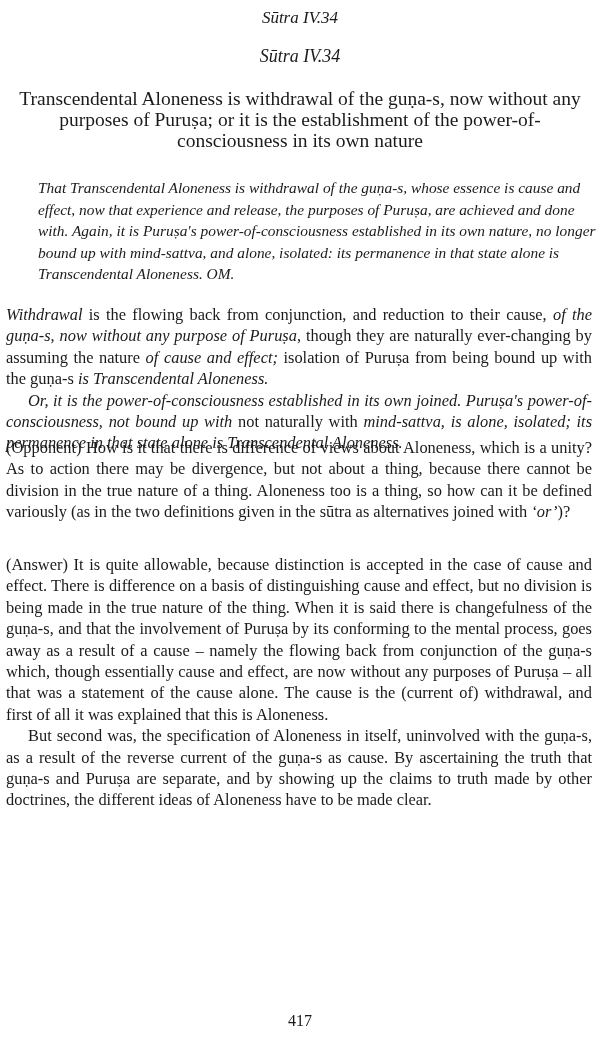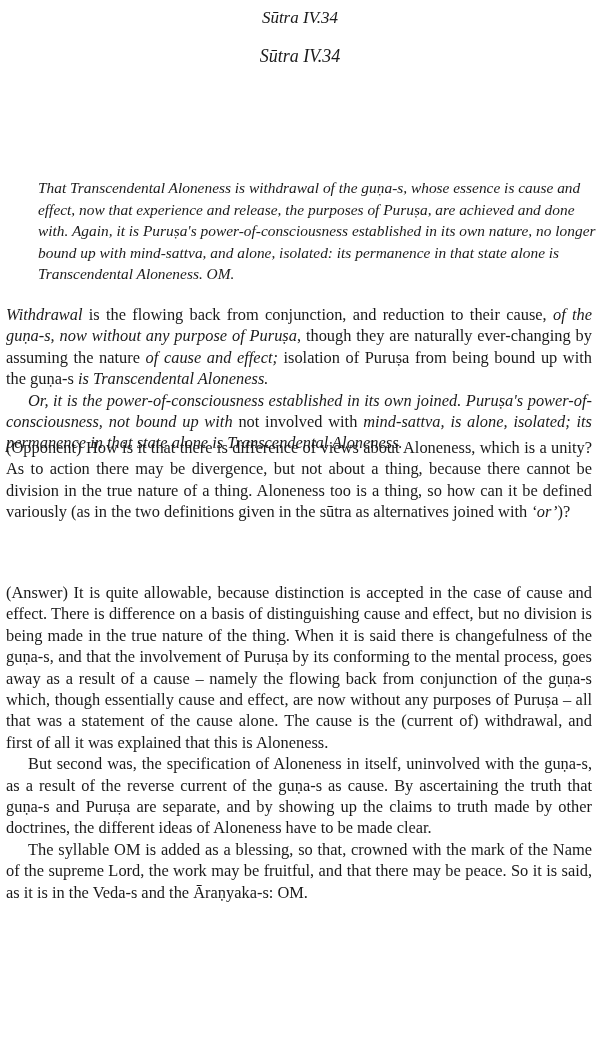--- a/index.html
+++ b/index.html
@@ -24,43 +24,44 @@
   .commentary {
     position: absolute; top: 177px; left: 38px; width: 566px;
     font-style: italic; font-size: 15.4px; line-height: 21.5px;
   }
   .body-block {
     position: absolute; left: 6px; width: 586px; text-align: justify;
     font-size: 16.4px; line-height: 21.4px;
   }
   .b1 { top: 304px; }
   .b2 { top: 437px; }
-  .b3 { top: 582px; }
+  .b3 { top: 554px; }
   .body-block p { margin: 0; }
   .indent { text-indent: 22px; }
   .i { font-style: italic; margin-top: 48px; }
   .page-number {
     position: absolute; top: 1012px; left: 0; width: 600px; text-align: center;
     font-size: 16px;
   }
 </style>
 </head>
 <body>
 
 <div class="page">
   <div class="running-head">Sūtra IV.34</div>
   <div class="sutra-label">Sūtra IV.34</div>
+  <div class="sutra-text">Transcendental Aloneness is withdrawal of the guṇa-s, now without any purposes of Puruṣa; or it is the establishment of the power-of-consciousness in its own nature</div>
   <div class="commentary">That Transcendental Aloneness is withdrawal of the guṇa-s, whose essence is cause and effect, now that experience and release, the purposes of Puruṣa, are achieved and done with. Again, it is Puruṣa's power-of-consciousness established in its own nature, no longer bound up with mind-sattva, and alone, isolated: its permanence in that state alone is Transcendental Aloneness. OM.</div>
 
   <div class="body-block b1">
       <p><span class="i">Withdrawal</span><span> is the flowing back from conjunction, and reduction to their cause, </span><span class="i">of the guṇa-s, now without any purpose of Puruṣa</span><span>, though they are naturally ever-changing by assuming the nature </span><span class="i">of cause and effect;</span><span> isolation of Puruṣa from being bound up with the guṇa-s </span><span class="i">is Transcendental Aloneness.</span></p>
-      <p class="indent"><span class="i">Or, it is the power-of-consciousness established in its own joined. Puruṣa's power-of-consciousness, not bound up with</span><span> not involved with </span><span class="i">mind-sattva, is alone, isolated; its permanence in that state alone is Transcendental Aloneness.</span></p>
+      <p class="indent"><span class="i">Or, it is the power-of-consciousness established in its own joined. Puruṣa's power-of-consciousness, not bound up with</span><span> not naturally with </span><span class="i">mind-sattva, is alone, isolated; its permanence in that state alone is Transcendental Aloneness.</span></p>
     </div>
   <div class="body-block b2">
       <p><span>(Opponent) How is it that there is difference of views about Aloneness, which is a unity? As to action there may be divergence, but not about a thing, because there cannot be division in the true nature of a thing. Aloneness too is a thing, so how can it be defined variously (as in the two definitions given in the sūtra as alternatives joined with </span><span class="i">‘or’</span><span>)?</span></p>
     </div>
   <div class="body-block b3">
       <p><span>(Answer) It is quite allowable, because distinction is accepted in the case of cause and effect. There is difference on a basis of distinguishing cause and effect, but no division is being made in the true nature of the thing. When it is said there is changefulness of the guṇa-s, and that the involvement of Puruṣa by its conforming to the mental process, goes away as a result of a cause – namely the flowing back from conjunction of the guṇa-s which, though essentially cause and effect, are now without any purposes of Puruṣa – all that was a statement of the cause alone. The cause is the (current of) withdrawal, and first of all it was explained that this is Aloneness.</span></p>
       <p class="indent"><span>But second was, the specification of Aloneness in itself, uninvolved with the guṇa-s, as a result of the reverse current of the guṇa-s as cause. By ascertaining the truth that guṇa-s and Puruṣa are separate, and by showing up the claims to truth made by other doctrines, the different ideas of Aloneness have to be made clear.</span></p>
-      <p class="indent"><span>The syllable OM is added as a blessing, so that, crowned with the mark of the Name of the supreme Lord, the work may be fruitful, and that there may be peace. So it is said, as it is in the Veda-s and the Āraṇyaka-s: OM.</span></p>
     </div>
 
+  <div class="page-number">417</div>
 </div>
 
 </body></html>

